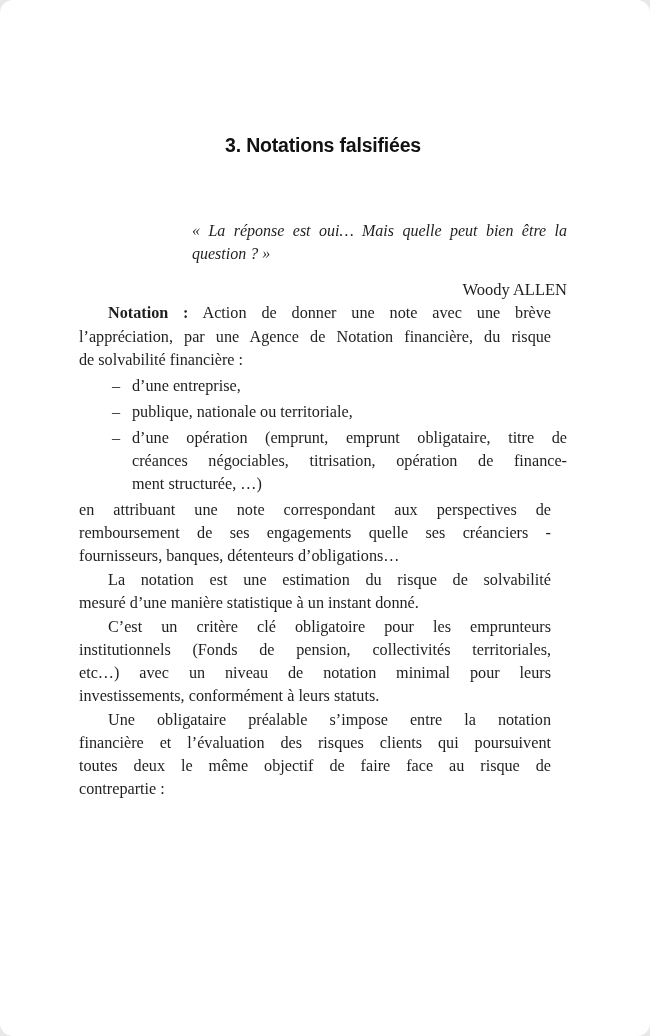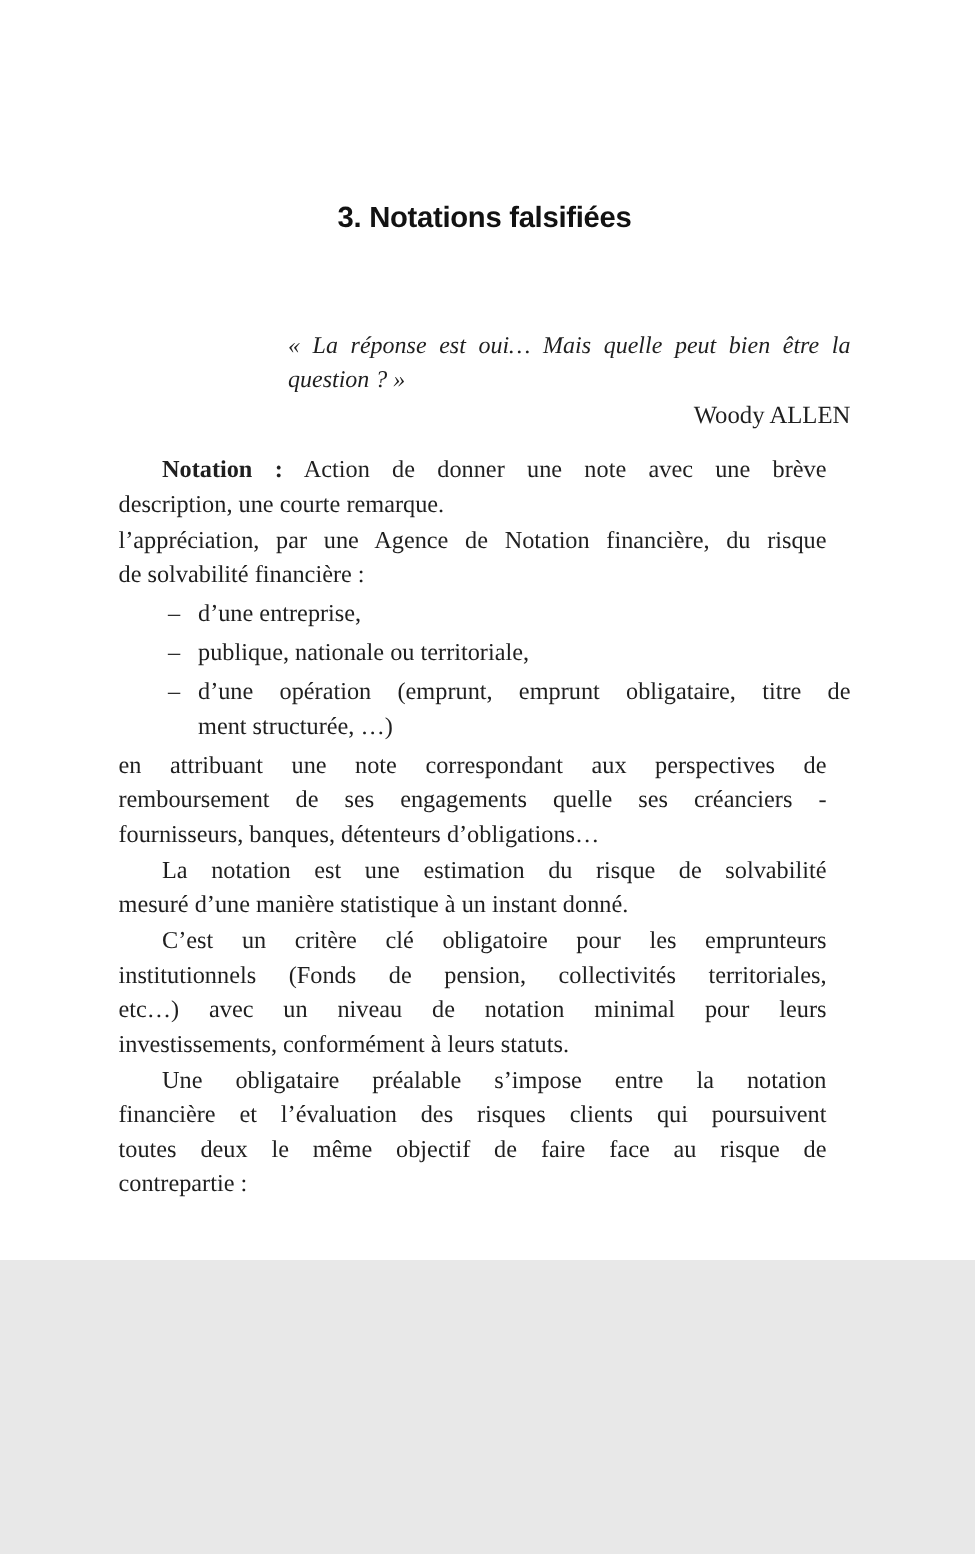--- a/index.html
+++ b/index.html
@@ -3,25 +3,26 @@
 <meta charset="utf-8">
 <style>
   html, body { margin: 0; padding: 0; }
   body {
     background: #e8e8e8;
     font-family: "Liberation Serif", serif;
   }
   .page {
     position: relative;
     width: 650px;
-    height: 840px;
+    height: 1036px;
     margin: 0 auto;
     background: var(--page-bg, #ffffff);
     color: var(--text-color, #1f1f1f);
     overflow: hidden;
+    border-radius: 13px;
   }
   .content {
     position: absolute;
     left: 79px;
     top: 0;
     width: 488px;
     height: 100%;
   }
   .chapter-title {
     position: absolute;
@@ -41,21 +42,21 @@
     left: 0;
     width: 100%;
     box-sizing: border-box;
     padding-left: 113px;
     font-size: 16px;
     line-height: 23px;
   }
   .quote-lines { font-style: italic; }
   .quote-attribution {
     text-align: right;
-    margin-top: 0;
+    margin-top: 13px;
     font-style: normal;
     font-size: 16.5px;
   }
   .body-text {
     position: absolute;
     top: 302px;
     left: 0;
     width: 100%;
     font-size: 16.2px;
     line-height: 23px;
@@ -91,37 +92,37 @@
       <div class="quote-lines">
           <div class="line first"><span>« La réponse est oui… Mais quelle peut bien être la</span></div>
           <div class="line last"><span>question ? »</span></div>
         </div>
       <div class="quote-attribution">Woody ALLEN</div>
     </div>
 
     <div class="body-text">
         <div class="para indent">
           <div class="line first"><span class="bold">Notation :</span><span> Action de donner une note avec une brève</span></div>
-          <div class="line last"><span>description, une courte remarque.</span></div>
         </div>
         <div class="para indent">
           <div class="line"><span>l’appréciation, par une Agence de Notation financière, du risque</span></div>
           <div class="line last"><span>de solvabilité financière :</span></div>
         </div>
         <div class="list-item">
           <span class="bullet">–</span>
           <div class="line first last"><span>d’une entreprise,</span></div>
         </div>
         <div class="list-item">
           <span class="bullet">–</span>
           <div class="line last"><span>publique, nationale ou territoriale,</span></div>
         </div>
         <div class="list-item">
           <span class="bullet">–</span>
           <div class="line first"><span>d’une opération (emprunt, emprunt obligataire, titre de</span></div>
+          <div class="line"><span>créances négociables, titrisation, opération de finance-</span></div>
           <div class="line last"><span>ment structurée, …)</span></div>
         </div>
         <div class="para">
           <div class="line first"><span>en attribuant une note correspondant aux perspectives de</span></div>
           <div class="line"><span>remboursement de ses engagements quelle ses créanciers -</span></div>
           <div class="line last"><span>fournisseurs, banques, détenteurs d’obligations…</span></div>
         </div>
         <div class="para indent">
           <div class="line first"><span>La notation est une estimation du risque de solvabilité</span></div>
           <div class="line last"><span>mesuré d’une manière statistique à un instant donné.</span></div>

